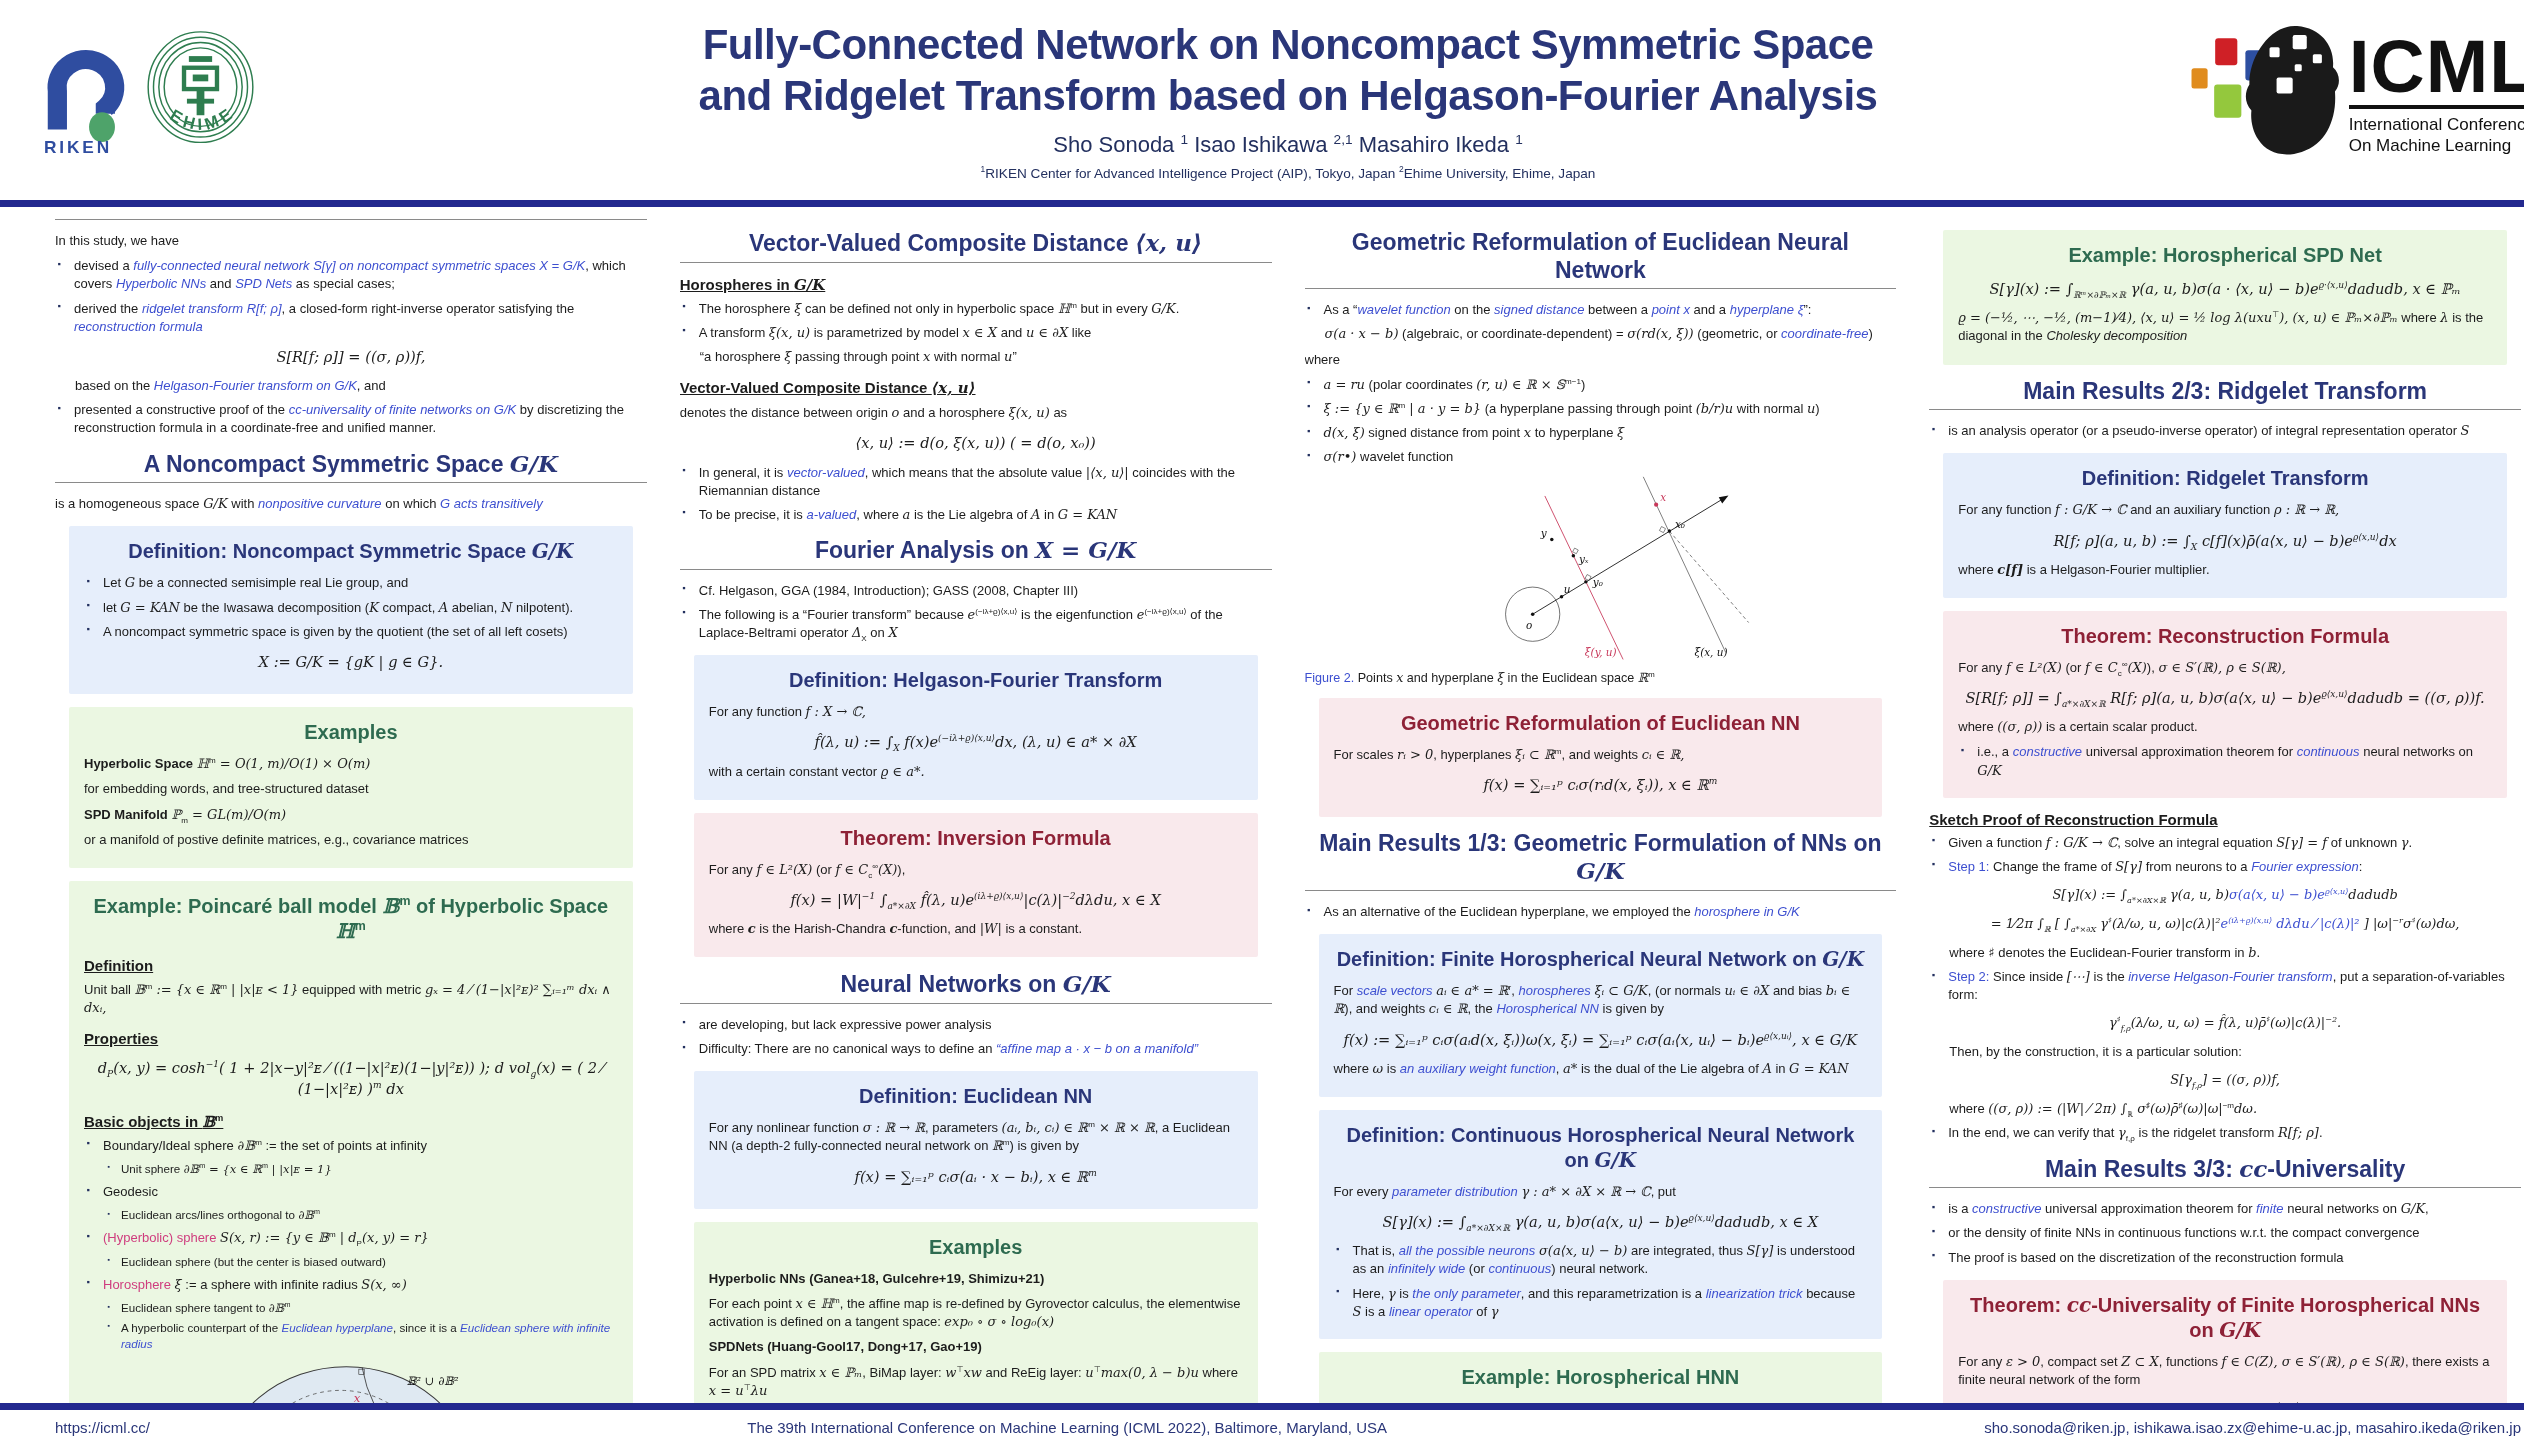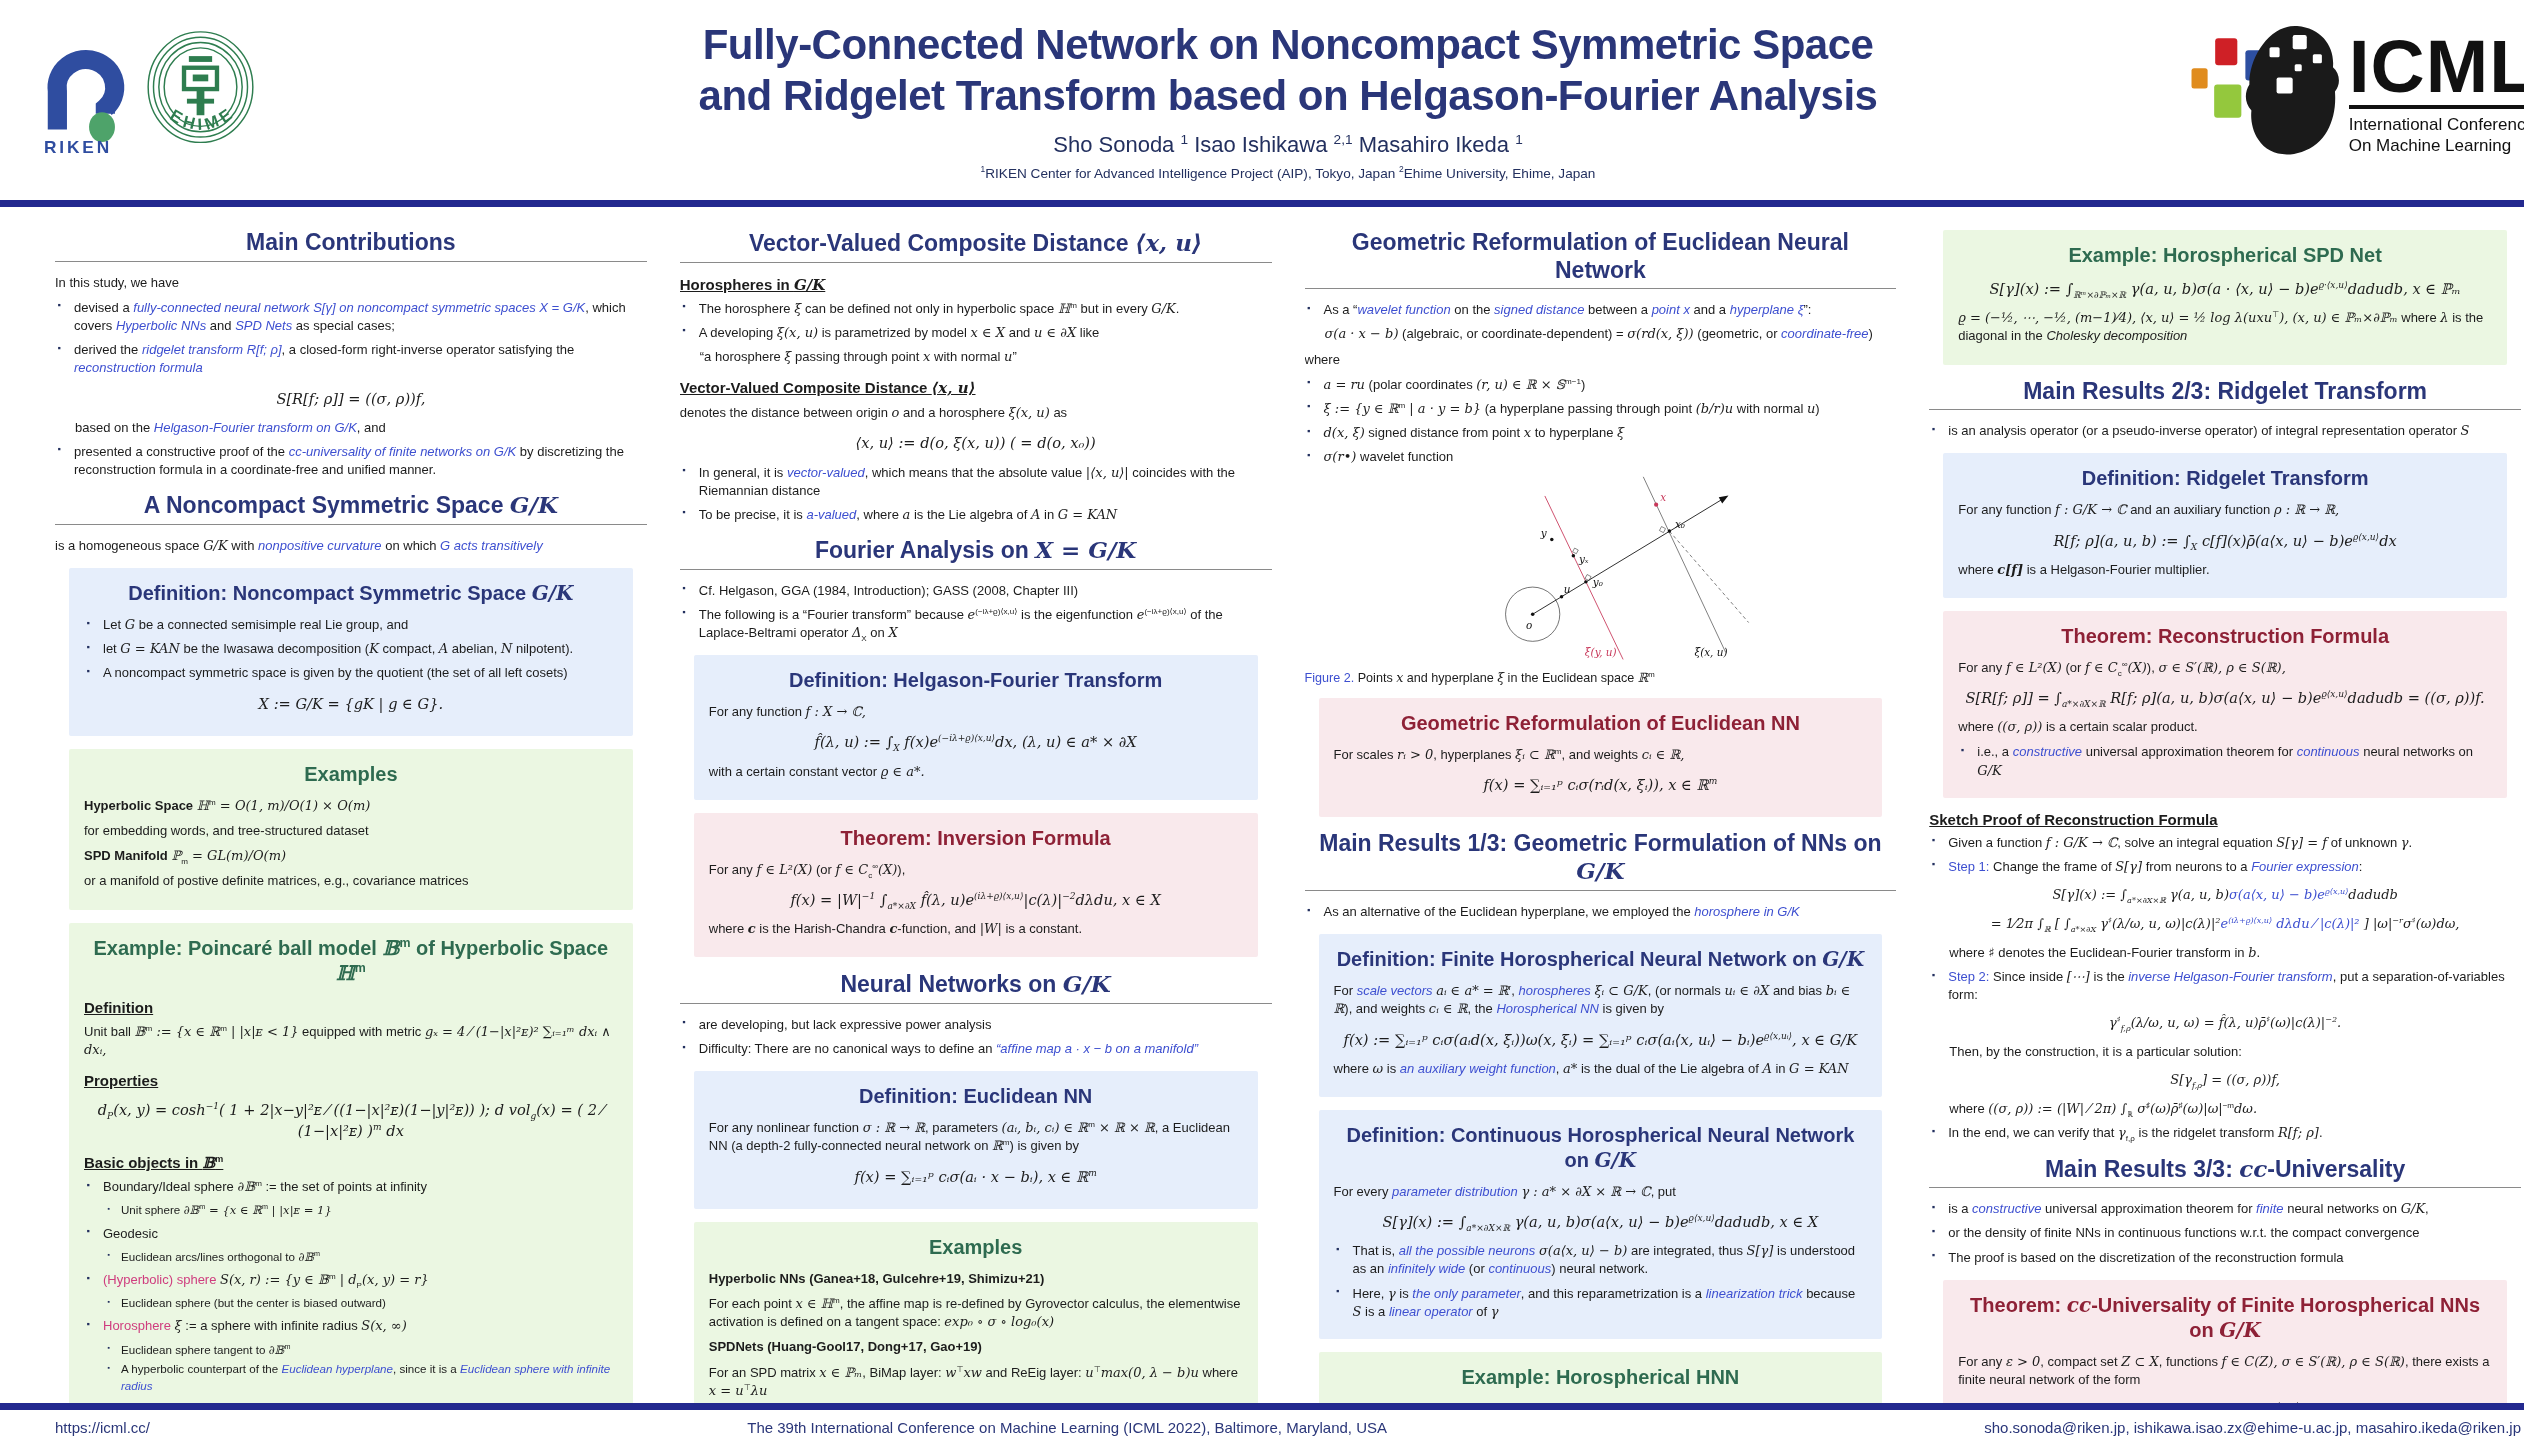--- a/index.html
+++ b/index.html
@@ -129,21 +129,20 @@
       <div class="icml-sub">On Machine Learning</div>
     </div>
   </div>
 </header>
 <div class="band"></div>
 
 <main class="main">
 
   <section class="col">
     <div class="sec">
-      <h2 class="sec-title">Main Contributions</h2>
       <hr class="sec-rule">
       <p class="p"><span>In this study, we have</span></p>
       <div class="bullet"><span>devised a </span><span class="sg-e">fully-connected neural network S[γ] on noncompact symmetric spaces X = G/K</span><span>, which covers </span><span class="sg-e">Hyperbolic NNs</span><span> and </span><span class="sg-e">SPD Nets</span><span> as special cases;</span></div>
       <div class="bullet"><span>derived the </span><span class="sg-e">ridgelet transform R[f; ρ]</span><span>, a closed-form right-inverse operator satisfying the </span><span class="sg-e">reconstruction formula</span></div>
       <div class="formula"><span>S[R[f; ρ]] = ((σ, ρ))f,</span></div>
       <div class="cont"><span>based on the </span><span class="sg-e">Helgason-Fourier transform on G/K</span><span>, and</span></div>
       <div class="bullet"><span>presented a constructive proof of the </span><span class="sg-e">cc-universality of finite networks on G/K</span><span> by discretizing the reconstruction formula in a coordinate-free and unified manner.</span></div>
     </div>
 
     <div class="sec">
@@ -218,21 +217,21 @@
       </div>
     </div>
   </section>
 
   <section class="col">
     <div class="sec">
       <h2 class="sec-title"><span>Vector-Valued Composite Distance </span><span class="sg-f">⟨x, u⟩</span></h2>
       <hr class="sec-rule">
       <div class="subhead"><span class="sg-bold">Horospheres in </span><span class="sg-f">G/K</span></div>
       <div class="bullet"><span>The horosphere </span><span class="sg-f">ξ</span><span> can be defined not only in hyperbolic space </span><span class="sg-f">ℍ</span><span class="sg-sup">m</span><span> but in every </span><span class="sg-f">G/K</span><span>.</span></div>
-      <div class="bullet"><span>A developing </span><span class="sg-f">ξ(x, u)</span><span> is parametrized by model </span><span class="sg-f">x ∈ X</span><span> and </span><span class="sg-f">u ∈ ∂X</span><span> like</span></div>
+      <div class="bullet"><span>A transform </span><span class="sg-f">ξ(x, u)</span><span> is parametrized by model </span><span class="sg-f">x ∈ X</span><span> and </span><span class="sg-f">u ∈ ∂X</span><span> like</span></div>
       <div class="cont"><span>“a horosphere </span><span class="sg-f">ξ</span><span> passing through point </span><span class="sg-f">x</span><span> with normal </span><span class="sg-f">u</span><span>”</span></div>
       <div class="subhead"><span class="sg-bold">Vector-Valued Composite Distance </span><span class="sg-f">⟨x, u⟩</span></div>
       <p class="p"><span>denotes the distance between origin </span><span class="sg-f">o</span><span> and a horosphere </span><span class="sg-f">ξ(x, u)</span><span> as</span></p>
       <div class="formula"><span>⟨x, u⟩ := d(o, ξ(x, u))    ( = d(o, x₀))</span></div>
       <div class="bullet"><span>In general, it is </span><span class="sg-e">vector-valued</span><span>, which means that the absolute value </span><span class="sg-f">|⟨x, u⟩|</span><span> coincides with the Riemannian distance</span></div>
       <div class="bullet"><span>To be precise, it is </span><span class="sg-e">a-valued</span><span>, where </span><span class="sg-f">a</span><span> is the Lie algebra of </span><span class="sg-f">A</span><span> in </span><span class="sg-f">G = KAN</span></div>
     </div>
 
     <div class="sec">
       <h2 class="sec-title"><span>Fourier Analysis on </span><span class="sg-f">X = G/K</span></h2>

